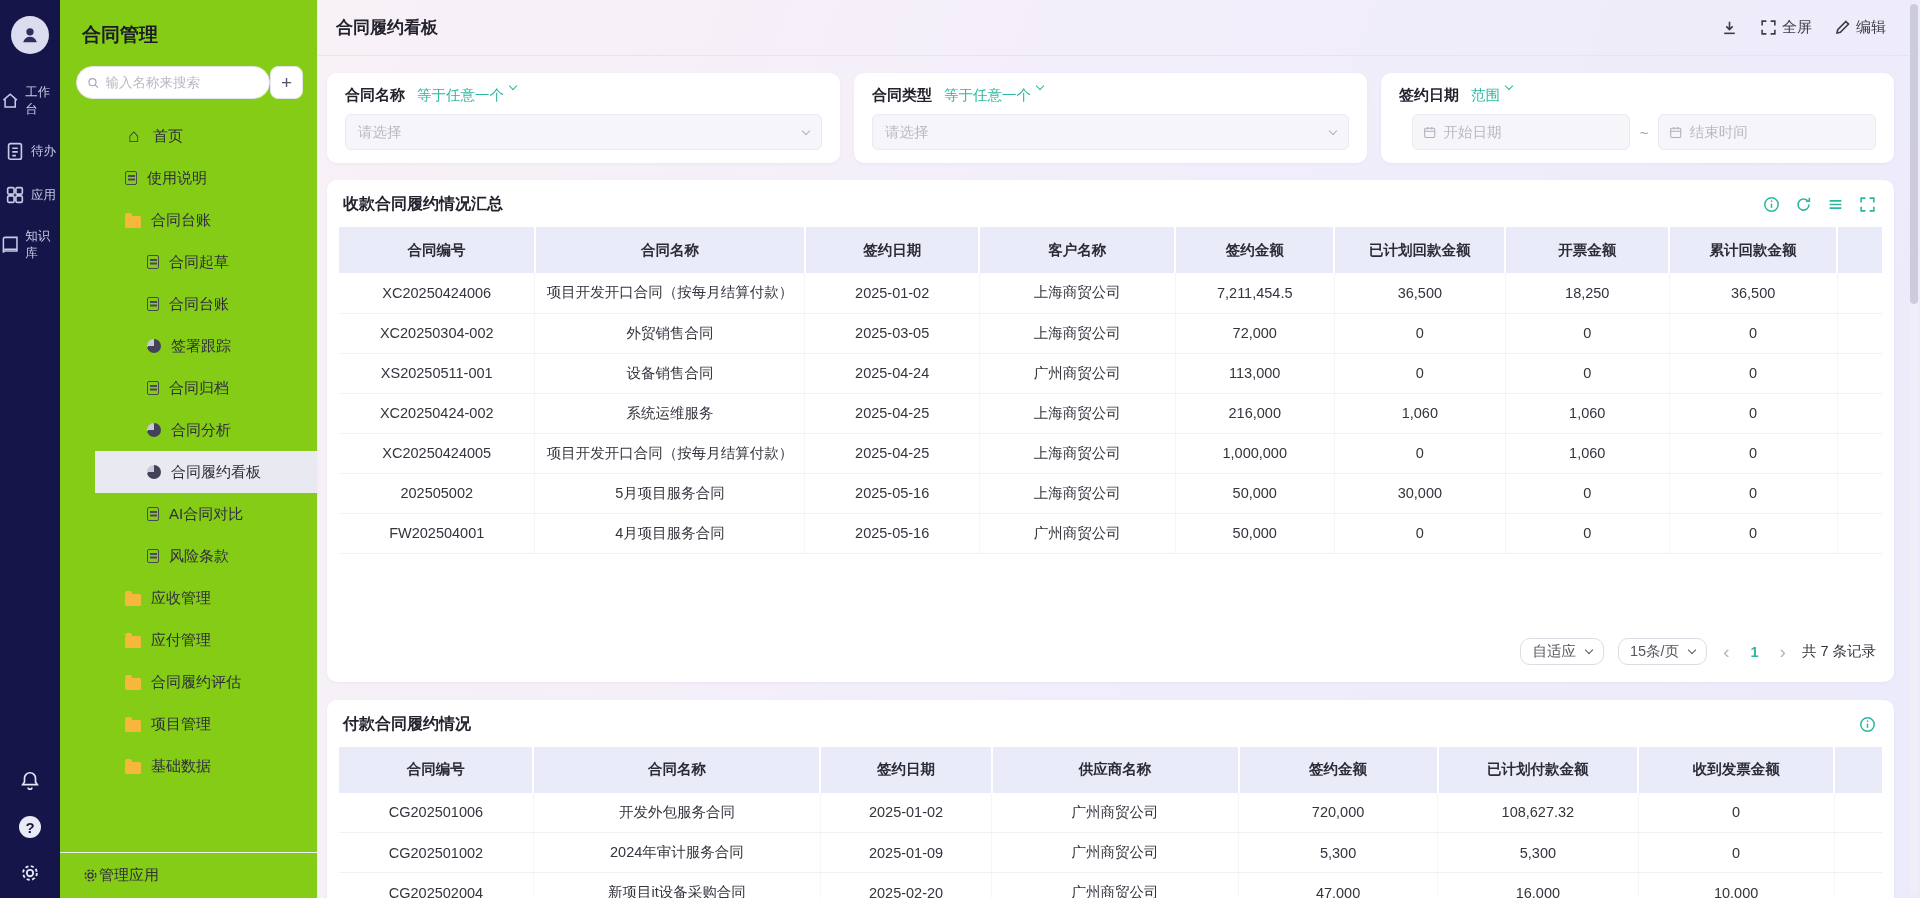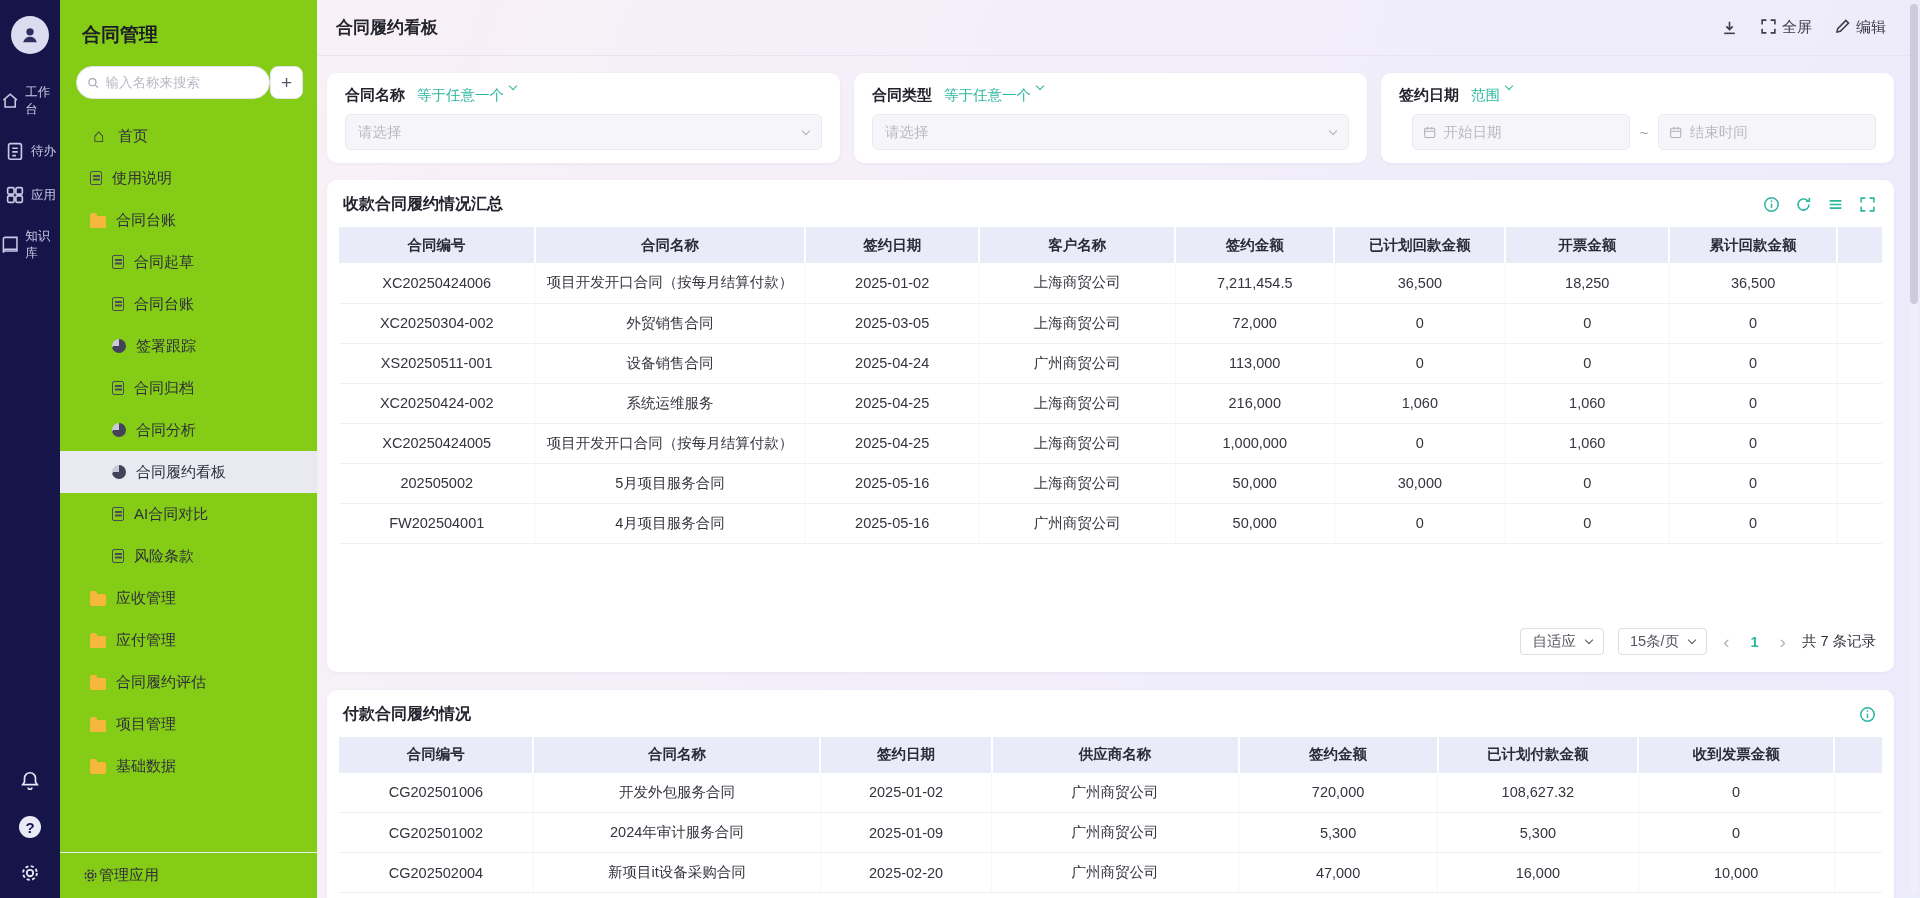--- a/index.html
+++ b/index.html
@@ -24,21 +24,21 @@
   .sidebar { width:258px; flex-shrink:0; background:#84cc16; border-right:1px solid #ececf2;
     display:flex; flex-direction:column;justify-content:center; }
   .sb-title { font-size:19px; font-weight:bold; color:#1c1c28; padding:22px 22px 18px; }
   .sb-search { display:flex; padding:0 14px 14px 16px; align-items:center; }
   .search-box { flex:1; height:33px; border:1px solid #e3e3ea; border-radius:17px;
     display:flex; align-items:center; padding:0 10px; gap:6px; background:#fff; }
   .search-box input { border:none; outline:none; width:100%; font-size:13.5px; color:#333; background:transparent; }
   .search-box input::placeholder { color:#b9b9c4; }
   .add-btn { width:33px; height:33px; border:1px solid #e3e3ea; border-radius:8px; background:#fff;
     font-size:19px; color:#55556a; cursor:pointer; line-height:1; }
-  .menu { flex:1; overflow:hidden; padding-top:2px; }
+  .menu { flex:1; overflow:hidden; padding-top:2px;margin-left:35px; }
   .menu-item { height:42px; display:flex; align-items:center; gap:10px; padding-left:30px;
     font-size:15px; color:#2f2f3a; cursor:pointer; }
   .menu-item.sub { padding-left:52px; }
   .menu-item.active { background:#e9e9f1; }
   .mi-icon { width:18px; height:18px; display:flex; align-items:center; justify-content:center; flex-shrink:0; }
   .icon-home::before { content:"⌂"; font-size:19px; line-height:14px; color:#35353f; }
   .icon-doc { width:12px; height:14px; border:1.5px solid #4a4a55; border-radius:2px; position:relative; }
   .icon-doc::before { content:""; position:absolute; left:1.5px; right:1.5px; top:3px; height:1.5px;
     background:#4a4a55; box-shadow:0 3.5px 0 #4a4a55; }
   .icon-folder { width:16px; height:12px; background:var(--folder-yellow,#f6b73c); border-radius:1.5px; position:relative; margin-top:3px; }
@@ -50,21 +50,21 @@
     padding-left:22px; font-size:15px; color:#2f2f3a; cursor:pointer; }
   .sb-footer svg { width:17px; height:17px; color:#3a3a45; }
 
   
   .main { flex:1; min-width:0; display:flex; flex-direction:column;
     background:linear-gradient(110deg,#f8f1f6 0%,#f2eefa 45%,#ecebfb 100%); }
   .main-header { height:56px; flex-shrink:0; display:flex; align-items:center; justify-content:space-between;
     padding:0 34px 0 18px; border-bottom:1px solid #e9e3f1; }
   .mh-title { font-size:17px; font-weight:bold; color:#23232e; }
   .mh-actions { display:flex; align-items:center; gap:22px; color:#3c3c46; font-size:15px; }
-  .mh-action { display:flex; gap:5px; cursor:pointer; }
+  .mh-action { display:flex; align-items:center; gap:5px; cursor:pointer; }
   .mh-actions svg { width:17px; height:17px; }
 
   .content { flex:1; overflow:hidden; padding:17px 26px 0 9px; }
 
   
   .filters { display:flex; gap:14px; margin-bottom:17px; }
   .filter-card { flex:1; background:#fff; border-radius:10px; padding:12px 18px 13px;
     box-shadow:0 1px 3px rgba(90,70,140,.06); }
   .filter-head { display:flex; align-items:center; gap:12px; margin-bottom:9px; height:20px; }
   .filter-label { font-size:15px; font-weight:bold; color:#23232e; }
@@ -84,32 +84,32 @@
 
   
   .card { background:#fff; border-radius:10px; box-shadow:0 1px 3px rgba(90,70,140,.06);
     padding:10px 12px 14px; margin-bottom:18px; }
   .card-head { display:flex; align-items:center; justify-content:space-between; padding:4px 6px 12px 4px; }
   .card-title { font-size:16px; font-weight:bold; color:#23232e; }
   .card-icons { display:flex; gap:15px; color:var(--accent-teal,#2ab7a0); align-items:center; }
   .card-icons svg { width:17px; height:17px; cursor:pointer; }
 
   table { width:100%; border-collapse:collapse; table-layout:fixed; }
-  thead th { background:#e9ecf8; height:36px; font-size:14.5px; font-weight:bold; color:#2c2c38;
+  thead th { background:#e9ecf8; height:46px; font-size:14.5px; font-weight:bold; color:#2c2c38;
     border-right:2px solid #fff; text-align:center; overflow:hidden; white-space:nowrap; }
   thead th:last-child { border-right:none; }
   tbody td { height:40px; text-align:center; font-size:14.5px; color:#34343e;
     border-bottom:1px solid #f0f0f5; border-right:1px solid #f6f6fa; overflow:hidden; white-space:nowrap; }
   tbody td:last-child { border-right:none; }
   tbody tr { cursor:pointer; background:#fff; }
 
   .spacer { height:76px; }
   .pagination { display:flex; justify-content:flex-end; align-items:center; gap:14px;
     padding:6px 6px 0; font-size:14.5px; color:#33333d; height:38px; }
-  .pg-select { height:27px; border:1px solid #dcdce4; border-radius:4px; background:#fff;
+  .pg-select { height:27px; border:1px solid #dcdce4; border-radius:10px; background:#fff;
     display:flex; align-items:center; gap:10px; padding:0 11px; color:#55555f; cursor:pointer; }
   .pg-arrow { color:#b3b3bd; font-size:19px; cursor:pointer; padding:0 2px; line-height:1; }
   .pg-current { color:var(--accent-teal,#2ab7a0); font-weight:bold; padding:0 5px; cursor:pointer; }
   .pg-total { color:#33333d; }
 
   
   .scrollbar { position:absolute; right:2px; top:4px; bottom:4px; width:8px; background:#f0eef8; border-radius:4px; }
   .scrollbar .thumb { width:8px; height:300px; border-radius:4px; background:#cdccdd; }
 </style>
 </head>

